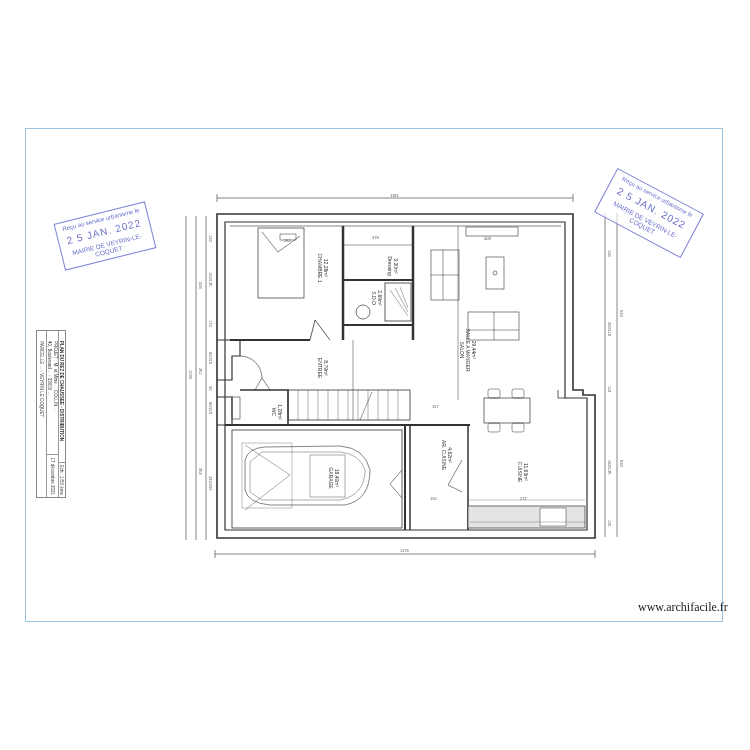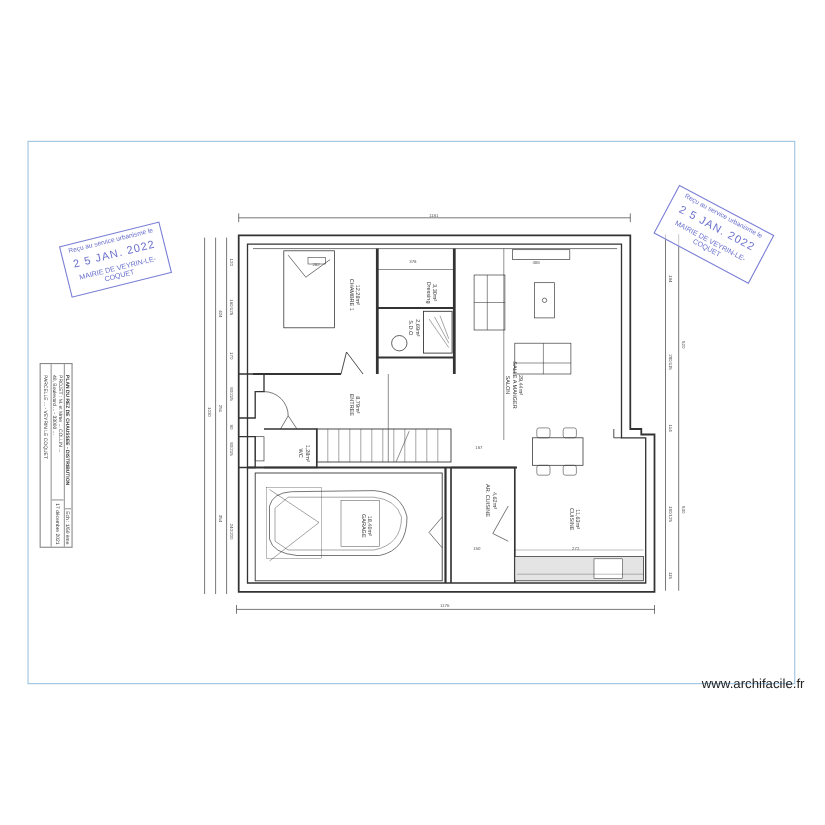--- a/index.html
+++ b/index.html
@@ -1,22 +1,22 @@
 <!DOCTYPE html>
 <html><head>
   <meta charset="utf-8">
   <style>
     html, body { margin: 0; padding: 0; background: #ffffff; }
     body { width: 750px; height: 750px; position: relative; overflow: hidden;
            font-family: "Liberation Sans", sans-serif; }
     .frame { position: absolute; left: 25px; top: 128px; width: 698px; height: 494px;
              border: 1.5px solid #9cc3e0; box-sizing: border-box; background: #ffffff; }
     .sheet { position: absolute; left: 0; top: 0; width: 750px; height: 750px; }
-    .watermark { position: absolute; left: 638px; top: 614px; font-size: 12px; color: #222;
-                 font-family: Liberation Sans, sans-serif; }
+    .watermark { position: absolute; left: 638px; top: 600px; font-size: 12px; color: #222;
+                 font-family: Liberation Serif, serif; }
     .stamp { position: absolute; border: 1.2px solid #7a7fd6; color: #6a70cc;
              font-family: "Liberation Sans", sans-serif; text-align: center; padding: 3px 6px;
              background: rgba(255,255,255,0.6); }
     .stamp .s1 { font-size: 6px; }
     .stamp .s2 { font-size: 10px; margin: 4px 0; letter-spacing: 1px; }
     .stamp .s3 { font-size: 6.5px; }
     .tb-wrap { position: absolute; left: 36px; top: 330px; width: 30px; height: 168px; }
     .tb { position: absolute; left: 0; top: 0; width: 168px; height: 30px; border: 1px solid #888;
           transform: rotate(90deg) translate(0, -30px); transform-origin: 0 0;
           font-size: 4.5px; color: #333; box-sizing: border-box; background:#fff; }

